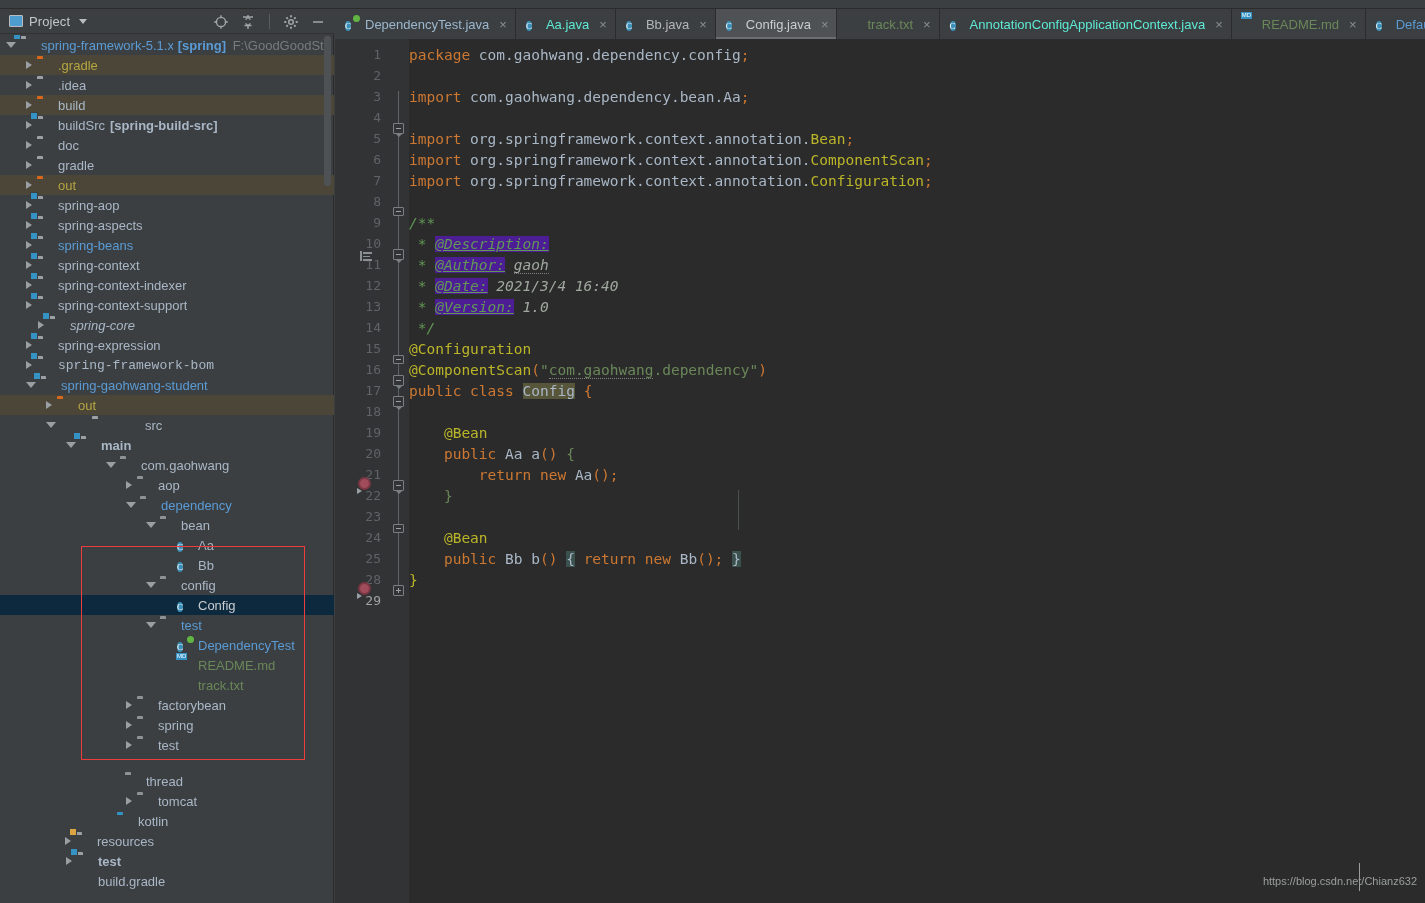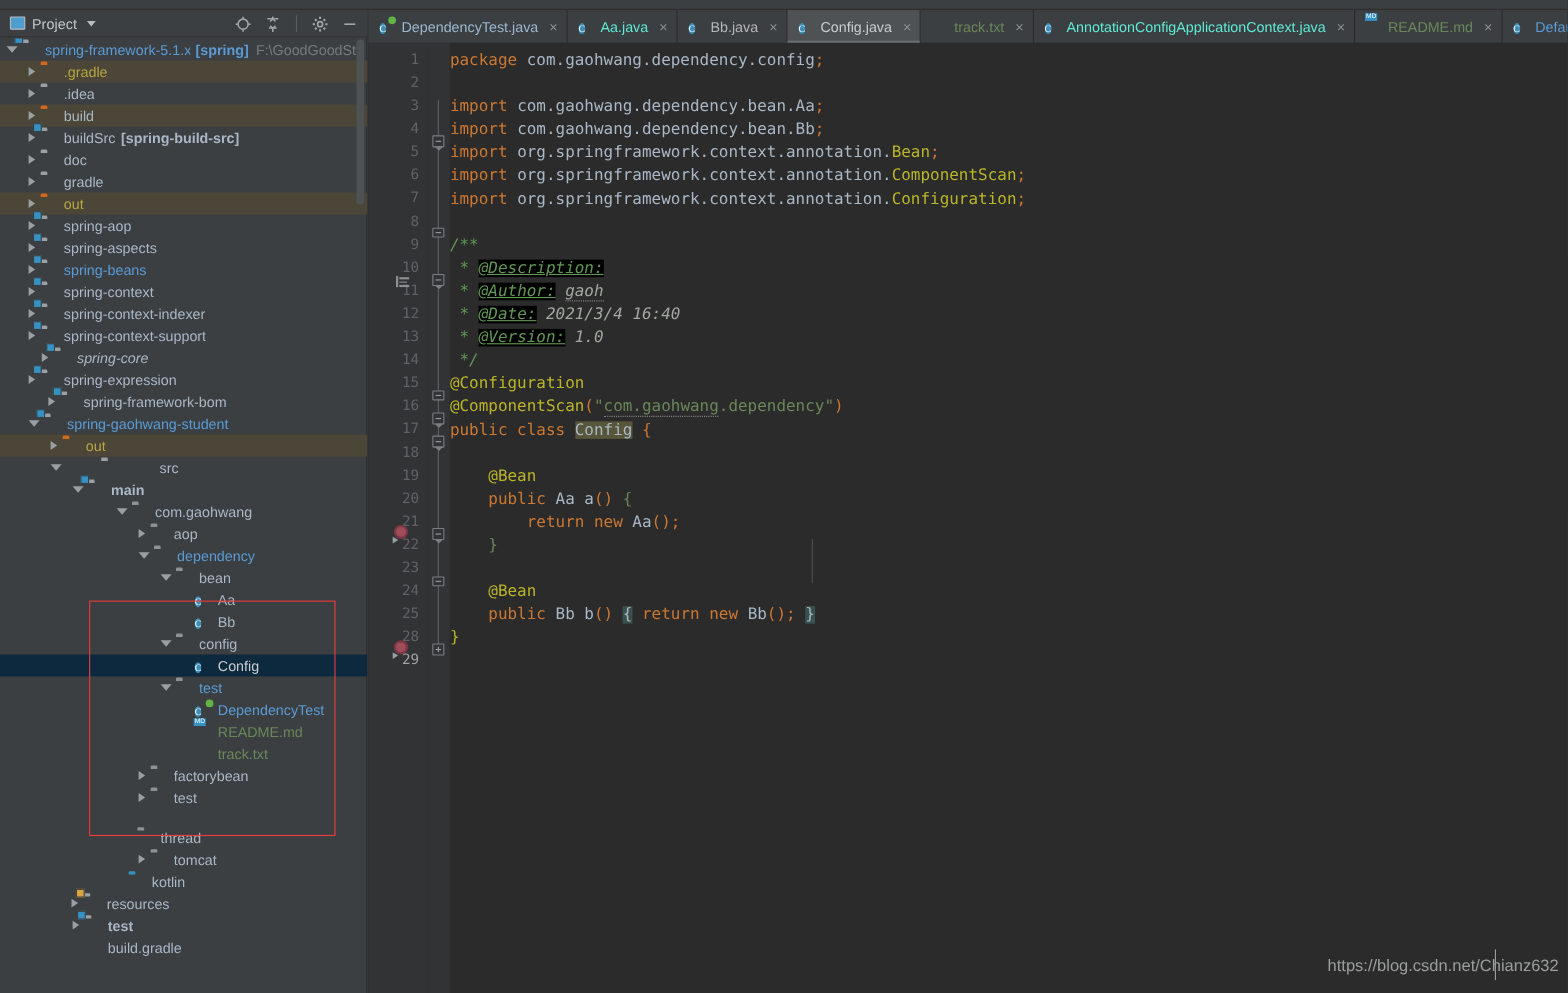--- a/index.html
+++ b/index.html
@@ -184,21 +184,21 @@
   .caret-row {
     position: absolute; left: 74px; width: 1016px; height: 21px;
     background: #323232; border-top: 1px solid #3a3a3a; border-bottom: 1px solid #3a3a3a;
   }
   .k { color: #cc7832; }      
   .ann { color: #bbb529; }    
   .str { color: #6a8759; }    
   .cmt { color: #629755; font-style: italic; }
   .jd-tag {
     color: #629755; font-style: italic; text-decoration: underline;
-    background: #000000;
+    background: #4c1d95;
   }
   .jd-val { color: #a0a8a0; font-style: italic; }
   .typ { color: #a9b7c6; }
   .cls-hl { background: #57553a; }
   .brace-hl { background: #3b514d; }
   .squig { border-bottom: 1px dotted #808080; }
 
   
   .fold-w {
     position: absolute; left: 58px; width: 11px; height: 11px;
@@ -245,21 +245,21 @@
     position: absolute; left: 3px; width: 9px; height: 1.5px; background: #8b9093;
   }
   .docmark i {
     position: absolute; left: 0; top: 0; width: 1.5px; height: 10px; background: #8b9093;
   }
   .indent-guide {
     position: absolute; width: 1px; background: #4b5052;
   }
 
   .watermark {
-    position: absolute; right: 8px; bottom: 16px; font-size: 15px;
+    position: absolute; right: 8px; bottom: 16px; font-size: 11px;
     color: #9b9e9f; font-family: "Liberation Sans", sans-serif;
   }
   .wm-cursor {
     position: absolute; right: 65px; bottom: 12px; width: 1px; height: 28px;
     background: #9b9e9f;
   }
 </style>
 </head>
 <body>
 
@@ -382,21 +382,21 @@
           <div class="row" style="padding-left: 38px; font-style: italic;">
             <span class="arrow "></span>
             <span class="ic"><span class="f-mod"></span></span>
             <span class="lbl c-grey">spring-core</span>
           </div>
           <div class="row" style="padding-left: 26px;">
             <span class="arrow "></span>
             <span class="ic"><span class="f-mod"></span></span>
             <span class="lbl c-grey">spring-expression</span>
           </div>
-          <div class="row" style="padding-left: 44px;">
+          <div class="row" style="padding-left: 26px; font-family: Liberation Mono, monospace;">
             <span class="arrow "></span>
             <span class="ic"><span class="f-mod"></span></span>
             <span class="lbl c-grey">spring-framework-bom</span>
           </div>
           <div class="row" style="padding-left: 26px;">
             <span class="arrow open"></span>
             <span class="ic"><span class="f-mod"></span></span>
             <span class="lbl c-blue">spring-gaohwang-student</span>
           </div>
           <div class="row alt" style="padding-left: 46px;">
@@ -471,20 +471,25 @@
           </div>
           <div class="row" style="padding-left: 166px;">
             <span class="arrow none"></span>
             <span class="ic"><span class="txt-ic"></span></span>
             <span class="lbl c-green">track.txt</span>
           </div>
           <div class="row" style="padding-left: 126px;">
             <span class="arrow "></span>
             <span class="ic"><span class="f-pkg"></span></span>
             <span class="lbl c-grey">factorybean</span>
+          </div>
+          <div class="row" style="padding-left: 126px;">
+            <span class="arrow "></span>
+            <span class="ic"><span class="f-pkg"></span></span>
+            <span class="lbl c-grey">spring</span>
           </div>
           <div class="row" style="padding-left: 126px;">
             <span class="arrow "></span>
             <span class="ic"><span class="f-pkg"></span></span>
             <span class="lbl c-grey">test</span>
           </div>
           <div class="row" style="padding-left: 114px; margin-top: 16px;">
             <span class="arrow none"></span>
             <span class="ic"><span class="f-pkg"></span></span>
             <span class="lbl c-grey">thread</span>
@@ -566,21 +571,20 @@
       </div>
 
     <div class="edit-body">
       <div class="gutter"></div>
       <div class="fold-col"></div>
       <div class="caret-row" id="caret-row" style="top: 551px;"></div>
       <div class="code-pane" id="code-pane">
           <div class="cline" style="top: 8px;"><span class="k">package</span> com.gaohwang.dependency.config<span class="k">;</span></div>
           <div class="cline" style="top: 29px;"></div>
           <div class="cline" style="top: 50px;"><span class="k">import</span> com.gaohwang.dependency.bean.Aa<span class="k">;</span></div>
-          <div class="cline" style="top: 71px;"><span class="k">import</span> com.gaohwang.dependency.bean.Bb<span class="k">;</span></div>
           <div class="cline" style="top: 92px;"><span class="k">import</span> org.springframework.context.annotation.<span class="ann">Bean</span><span class="k">;</span></div>
           <div class="cline" style="top: 113px;"><span class="k">import</span> org.springframework.context.annotation.<span class="ann">ComponentScan</span><span class="k">;</span></div>
           <div class="cline" style="top: 134px;"><span class="k">import</span> org.springframework.context.annotation.<span class="ann">Configuration</span><span class="k">;</span></div>
           <div class="cline" style="top: 155px;"></div>
           <div class="cline" style="top: 176px;"><span class="cmt">/**</span></div>
           <div class="cline" style="top: 197px;"><span class="cmt"> * </span><span class="jd-tag">@Description:</span></div>
           <div class="cline" style="top: 218px;"><span class="cmt"> * </span><span class="jd-tag">@Author:</span><span class="jd-val"> <span class="squig">gaoh</span></span></div>
           <div class="cline" style="top: 239px;"><span class="cmt"> * </span><span class="jd-tag">@Date:</span><span class="jd-val"> 2021/3/4 16:40</span></div>
           <div class="cline" style="top: 260px;"><span class="cmt"> * </span><span class="jd-tag">@Version:</span><span class="jd-val"> 1.0</span></div>
           <div class="cline" style="top: 281px;"><span class="cmt"> */</span></div>

